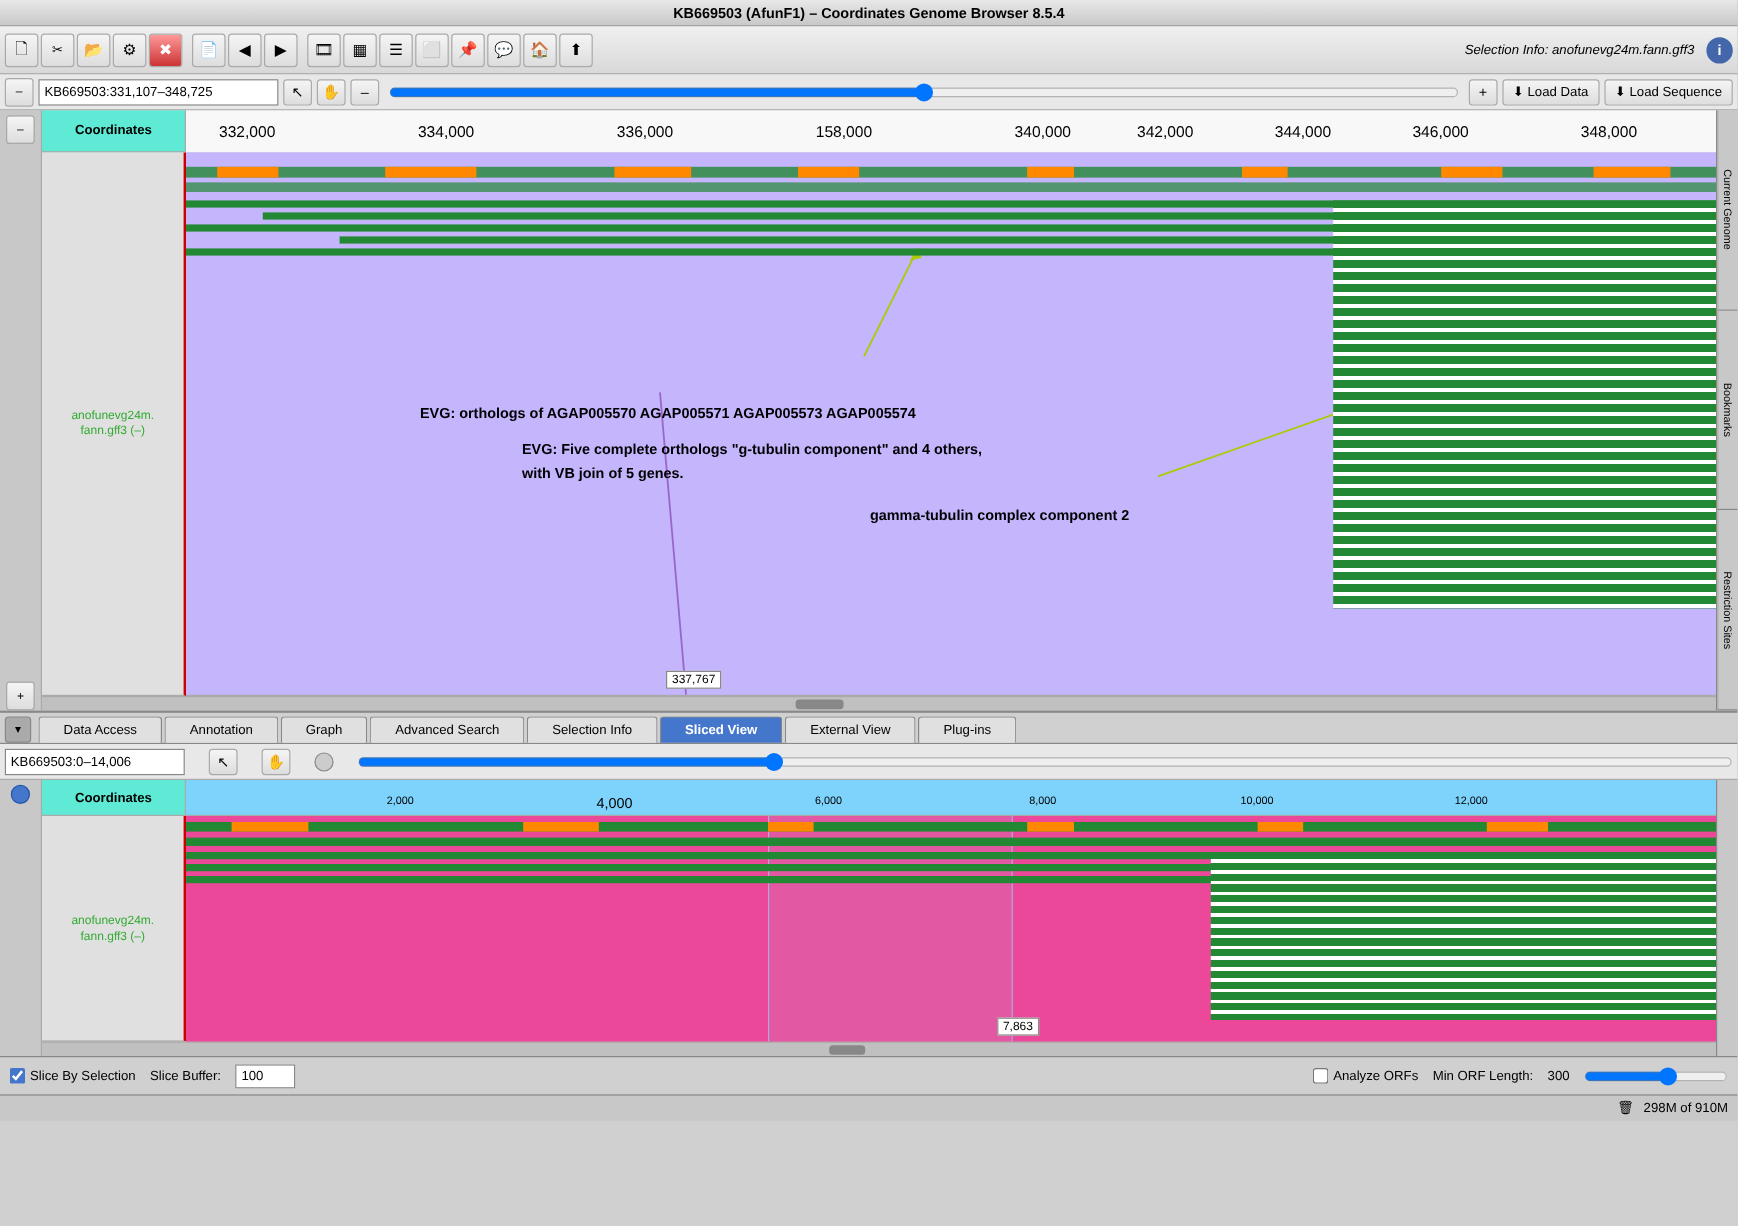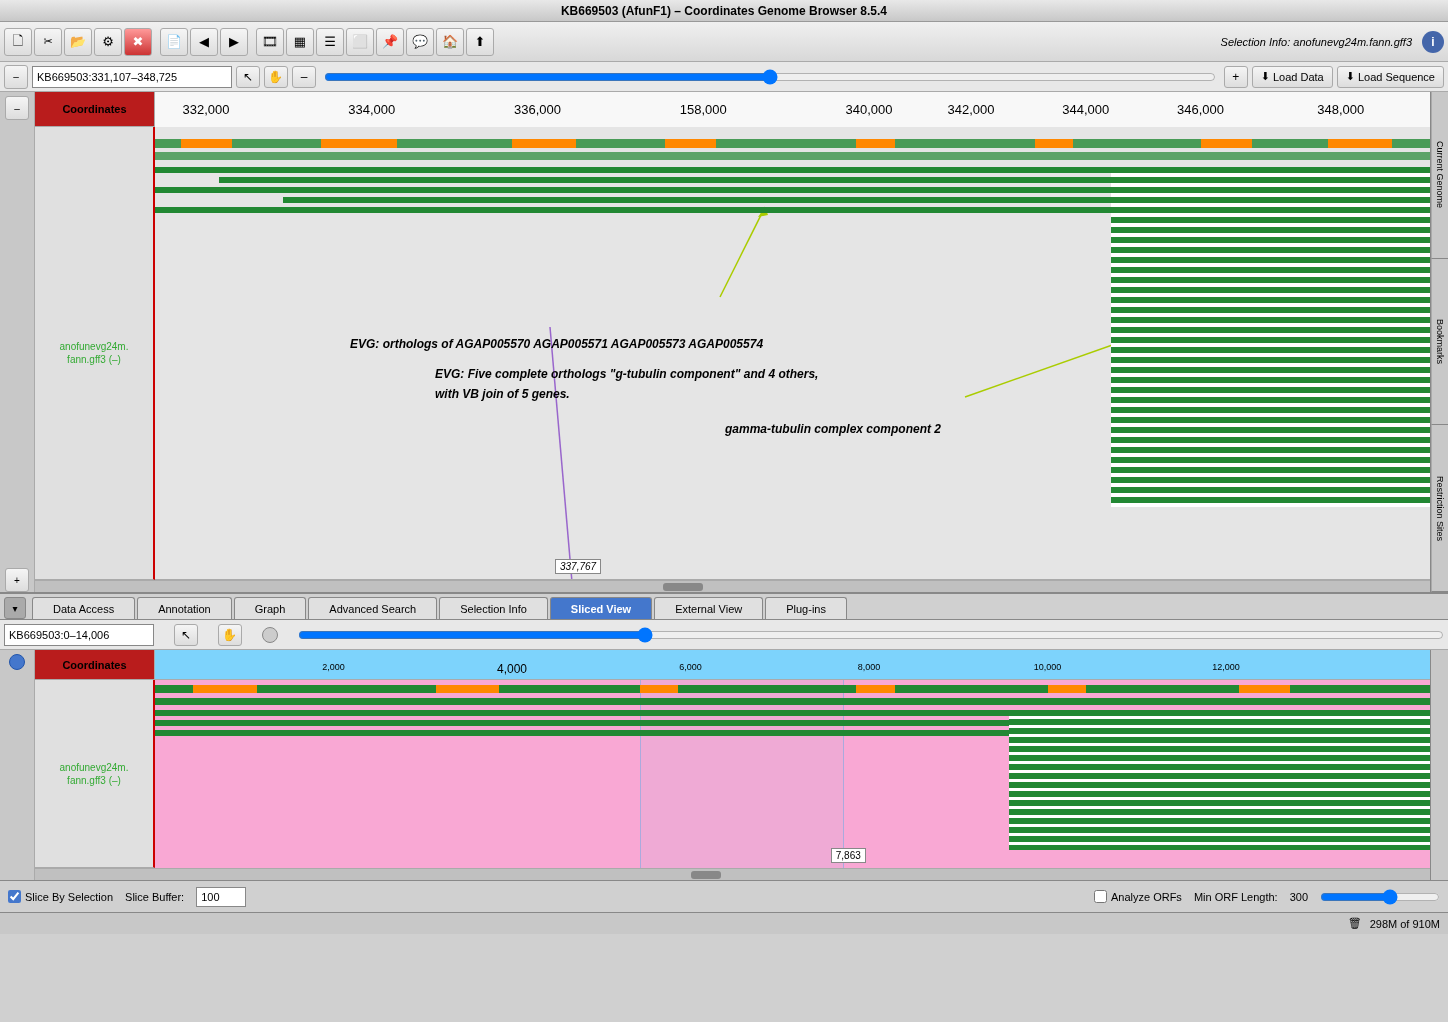--- a/index.html
+++ b/index.html
@@ -148,21 +148,21 @@
       display: flex;
       align-items: center;
       justify-content: center;
       text-align: center;
       font-size: 10px;
       padding: 4px;
       color: #000;
       flex-shrink: 0;
     }
     .track-label.coord-label {
-      background: #b91c1c;
+      background: #5eead4;
       border-right: 1px solid #aaa;
       font-weight: bold;
       font-size: 11px;
     }
 
     
     #coord-track {
       height: 35px;
       display: flex;
     }
@@ -450,21 +450,21 @@
           <div class="coord-label-tick" style="left:82%">346,000</div>
           <div class="coord-label-tick" style="left:93%">348,000</div>
         </div>
       </div>
     </div>
 
     <div class="track-row">
       <div class="track-label" style="color:#33aa33;font-size:10px;line-height:1.3;">
         <div>anofunevg24m.<br>fann.gff3 (–)</div>
       </div>
-      <div class="track-content" style="position:relative; background:#e5e5e5;font-style:italic;">
+      <div class="track-content" style="position:relative; background:#c4b5fd;">
 
         <svg class="arrow-svg">
 
           <line x1="395" y1="200" x2="420" y2="490" stroke="#9966cc" stroke-width="1.5"></line>
           <polygon points="420,490 415,478 425,478" fill="#9966cc"></polygon>
 
           <line x1="810" y1="270" x2="980" y2="210" stroke="#aacc00" stroke-width="1.5"></line>
           <polygon points="980,210 972,218 975,207" fill="#aacc00"></polygon>
 
           <line x1="565" y1="170" x2="610" y2="80" stroke="#aacc00" stroke-width="1.5"></line>
@@ -588,21 +588,21 @@
         <div style="position:absolute;top:12px;left:56%;font-size:9px;transform:translateX(-50%);">8,000</div>
         <div style="position:absolute;top:12px;left:70%;font-size:9px;transform:translateX(-50%);">10,000</div>
         <div style="position:absolute;top:12px;left:84%;font-size:9px;transform:translateX(-50%);">12,000</div>
       </div>
     </div>
 
     <div style="flex:1;display:flex;">
       <div class="track-label" style="color:#33aa33;font-size:10px;line-height:1.3;">
         anofunevg24m.<br>fann.gff3 (–)
       </div>
-      <div style="flex:1;background:#f9a8d4;position:relative;overflow:hidden;">
+      <div style="flex:1;background:#ec4899;position:relative;overflow:hidden;">
 
         <div style="position:absolute;left:38%;width:16%;top:0;bottom:0;background:rgba(180,180,220,0.15);border-left:1px solid #aaaadd;border-right:1px solid #aaaadd;"></div>
 
         <div style="position:absolute;top:5px;left:0;right:0;height:8px;background:#228833;"></div>
         <div style="position:absolute;top:5px;left:3%;width:5%;height:8px;background:#ff8800;"></div>
         <div style="position:absolute;top:5px;left:22%;width:5%;height:8px;background:#ff8800;"></div>
         <div style="position:absolute;top:5px;left:38%;width:3%;height:8px;background:#ff8800;"></div>
         <div style="position:absolute;top:5px;left:55%;width:3%;height:8px;background:#ff8800;"></div>
         <div style="position:absolute;top:5px;left:70%;width:3%;height:8px;background:#ff8800;"></div>
         <div style="position:absolute;top:5px;left:85%;width:4%;height:8px;background:#ff8800;"></div>

